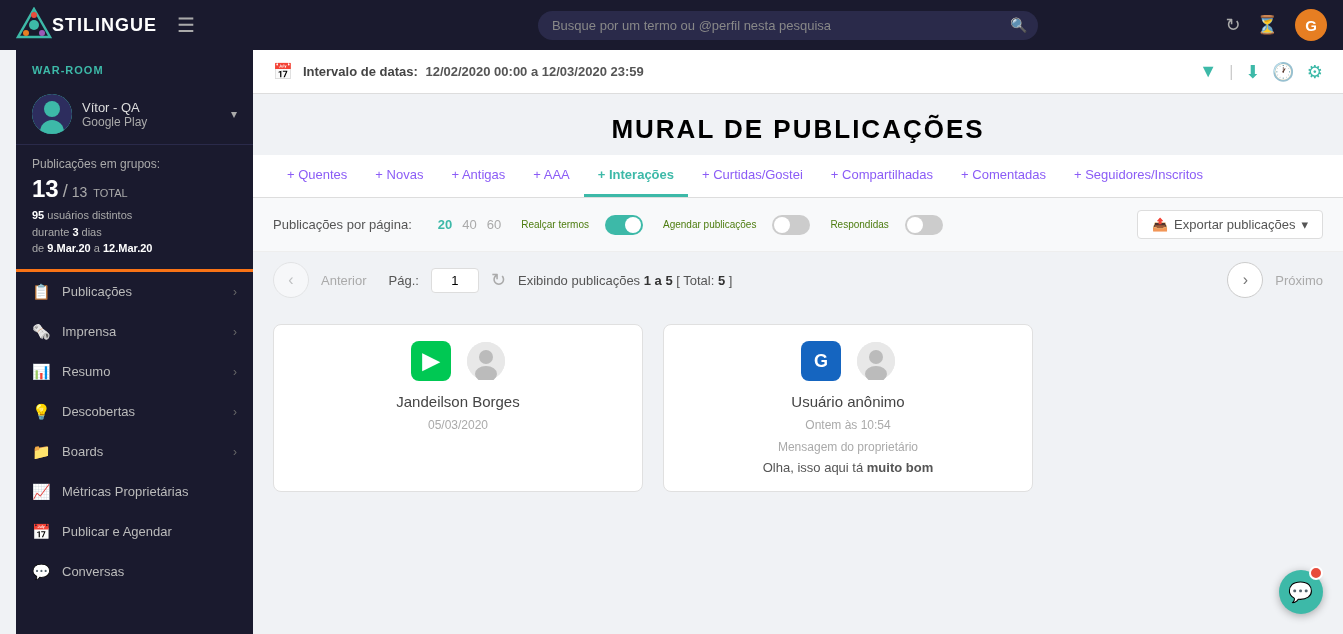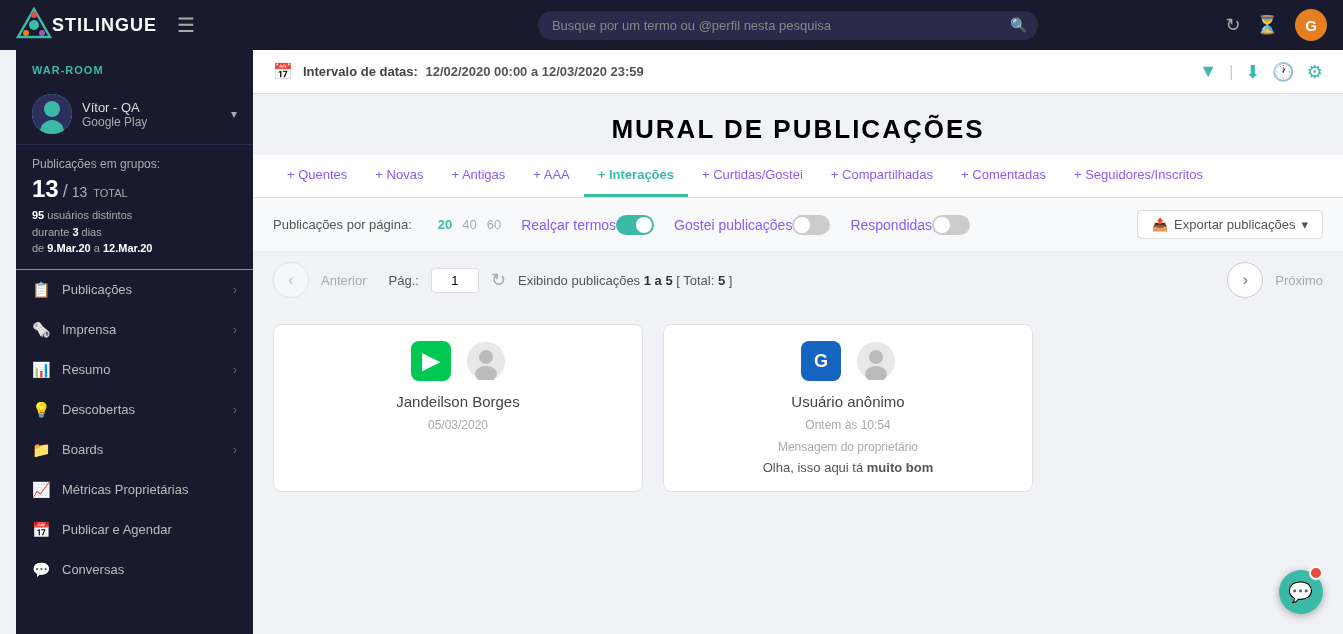--- a/index.html
+++ b/index.html
@@ -37,21 +37,21 @@
 
     
     .war-room-label { color: #3db9a8; font-size: 11px; font-weight: bold; padding: 14px 16px 8px; letter-spacing: 1px; }
     .profile-section { display: flex; align-items: center; padding: 10px 16px; border-bottom: 1px solid #2a2a4a; cursor: pointer; }
     .profile-avatar { width: 40px; height: 40px; border-radius: 50%; background: #3db9a8; display: flex; align-items: center; justify-content: center; margin-right: 10px; flex-shrink: 0; overflow: hidden; }
     .profile-info { flex: 1; }
     .profile-name { color: #ddd; font-size: 13px; }
     .profile-sub { color: #aaa; font-size: 12px; }
     .profile-caret { color: #aaa; font-size: 12px; }
 
-    .stats-section { padding: 12px 16px; border-bottom: 1px solid #f97316; font-size: 12px; color: #aaa; }
+    .stats-section { padding: 12px 16px; border-bottom: 3px solid #f97316; font-size: 12px; color: #aaa; }
     .stats-label { margin-bottom: 4px; }
     .stats-main { display: flex; align-items: baseline; gap: 4px; margin-bottom: 4px; }
     .stats-count { font-size: 24px; font-weight: bold; color: #fff; }
     .stats-desc { color: #aaa; font-size: 11px; line-height: 1.5; }
     .stats-desc strong { color: #fff; }
 
     .nav-item { display: flex; align-items: center; padding: 11px 16px; cursor: pointer; color: #bbb; font-size: 13px; }
     .nav-item .nav-icon { width: 20px; margin-right: 10px; font-size: 15px; color: #aaa; }
     .nav-item .nav-label { flex: 1; }
     .nav-item .nav-caret { font-size: 12px; color: #666; }
@@ -64,21 +64,21 @@
     .tabs-bar { display: flex; align-items: center; background: #fff; border-bottom: 1px solid #ddd; padding: 0 20px; overflow-x: auto; flex-shrink: 0; }
     .tab-item { padding: 12px 14px; font-size: 13px; color: #8b5cf6; cursor: pointer; white-space: nowrap; border-bottom: 3px solid transparent; }
     .tab-item.active { color: #3db9a8; border-bottom-color: #3db9a8; font-weight: 600; }
 
     
     .controls-bar { display: flex; align-items: center; padding: 12px 20px; background: #f8f9fa; border-bottom: 1px solid #eee; gap: 20px; flex-wrap: wrap; flex-shrink: 0; }
     .per-page-label { font-size: 13px; color: #555; }
     .per-page-options { display: flex; gap: 10px; margin-left: 6px; }
     .per-page-opt { font-size: 13px; color: #3db9a8; cursor: pointer; font-weight: 600; }
     .per-page-opt.inactive { color: #aaa; font-weight: normal; }
-    .toggle-group { display: flex; align-items: center; gap: 0; font-size: 14px; color: #8b5cf6; }
+    .toggle-group { display: flex; align-items: center; gap: 16px; font-size: 10px; color: #4d7c0f; }
     .toggle { width: 38px; height: 20px; border-radius: 10px; position: relative; cursor: pointer; flex-shrink: 0; }
     .toggle.on { background: #3db9a8; }
     .toggle.off { background: #ccc; }
     .toggle-knob { width: 16px; height: 16px; border-radius: 50%; background: #fff; position: absolute; top: 2px; transition: left 0.2s; }
     .toggle.on .toggle-knob { left: 20px; }
     .toggle.off .toggle-knob { left: 2px; }
     .export-btn { margin-left: auto; background: #fff; border: 1px solid #ddd; border-radius: 4px; padding: 6px 14px; font-size: 13px; color: #555; cursor: pointer; display: flex; align-items: center; gap: 6px; }
 
     
     .pagination-bar { display: flex; align-items: center; padding: 10px 20px; gap: 12px; flex-shrink: 0; }
@@ -260,21 +260,21 @@
             </div>
 
             <div class="toggle-group">
               <span>Realçar termos</span>
               <div class="toggle on">
                 <div class="toggle-knob"></div>
               </div>
             </div>
 
             <div class="toggle-group">
-              <span>Gostei publicações</span>
+              <span>Agendar publicações</span>
               <div class="toggle off">
                 <div class="toggle-knob"></div>
               </div>
             </div>
 
             <div class="toggle-group">
               <span>Respondidas</span>
               <div class="toggle off">
                 <div class="toggle-knob"></div>
               </div>

